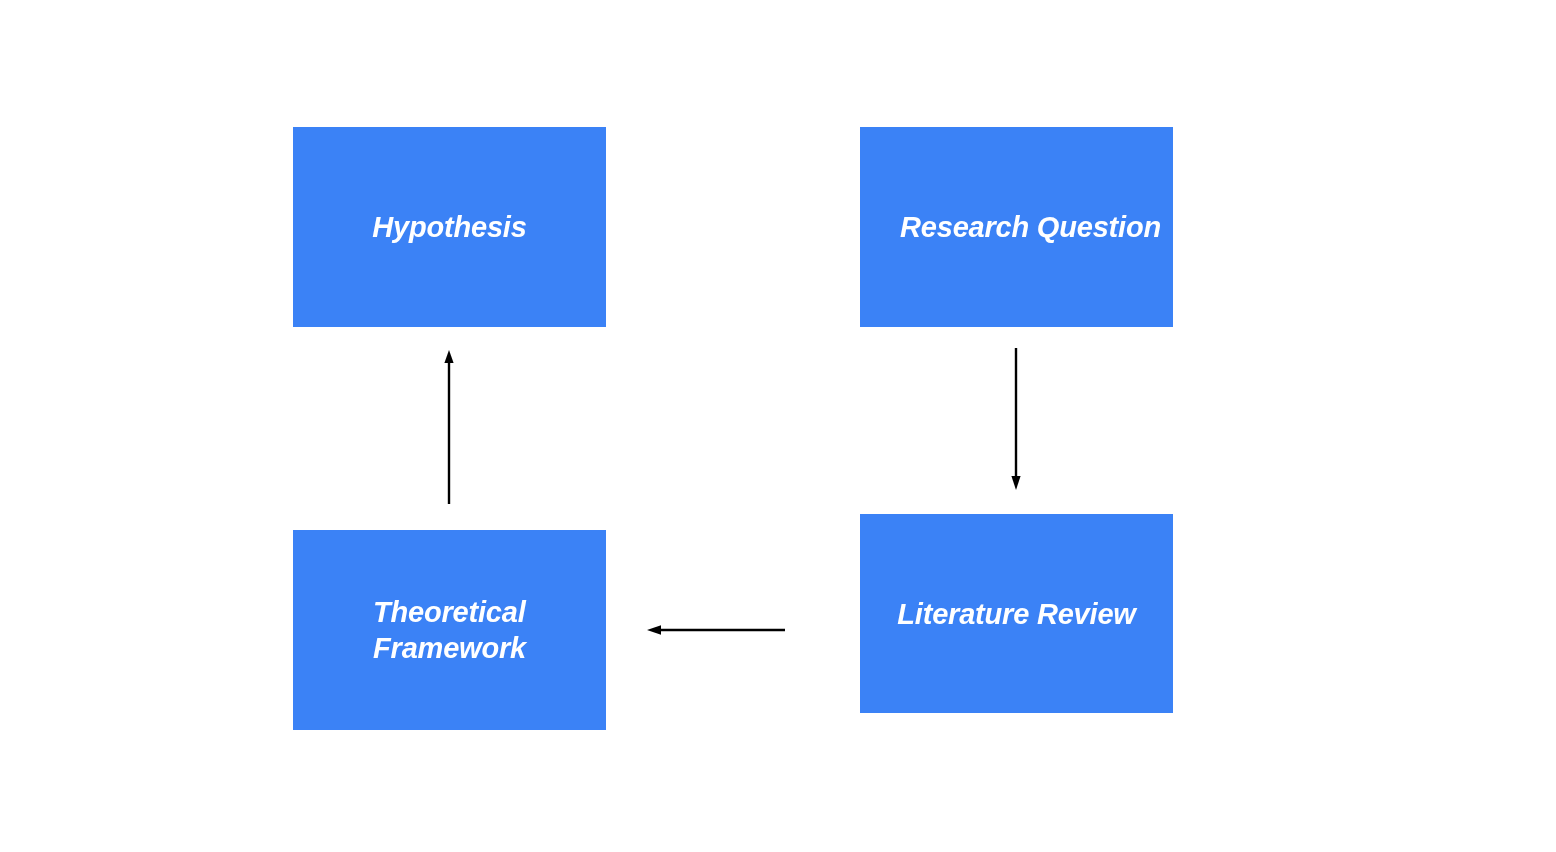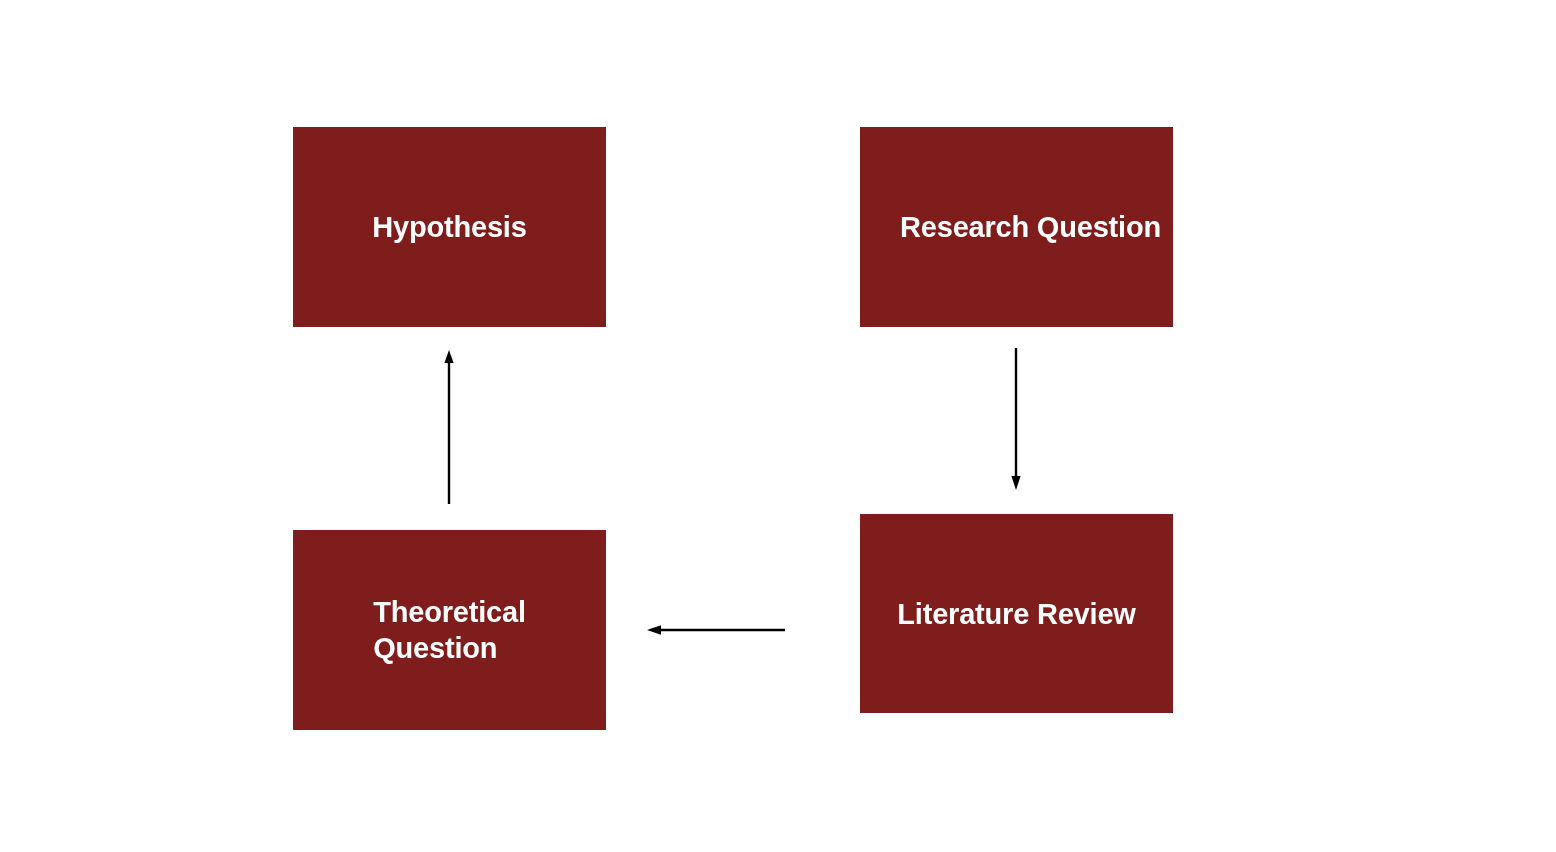--- a/index.html
+++ b/index.html
@@ -16,21 +16,22 @@
     height: 852px;
     background: #ffffff;
     overflow: hidden;
   }
   .node {
     position: absolute;
     box-sizing: border-box;
     display: flex;
     align-items: center;
     justify-content: center;
-    background: #7f1d1d;
+    background: #3b82f6;
+    font-style: italic;
   }
   .node-label {
     color: #ffffff;
     font-family: "Liberation Sans", sans-serif;
     font-weight: bold;
     font-size: 29px;
     line-height: 36px;
     letter-spacing: -0.2px;
     text-align: left;
     white-space: pre-line;
@@ -81,20 +82,20 @@
   <div class="node" style="left:293px; top:127px; width:313px; height:200px;">
     <span class="node-label">Hypothesis</span>
   </div>
 
   <div class="node" style="left:860px; top:127px; width:313px; height:200px;padding-left:28px;">
     <span class="node-label">Research Question</span>
   </div>
 
   <div class="node" style="left:293px; top:530px; width:313px; height:200px;">
     <span class="node-label">Theoretical
-Question</span>
+Framework</span>
   </div>
 
   <div class="node" style="left:860px; top:514px; width:313px; height:199px;">
     <span class="node-label">Literature Review</span>
   </div>
 
 </div>
 
 </body></html>

